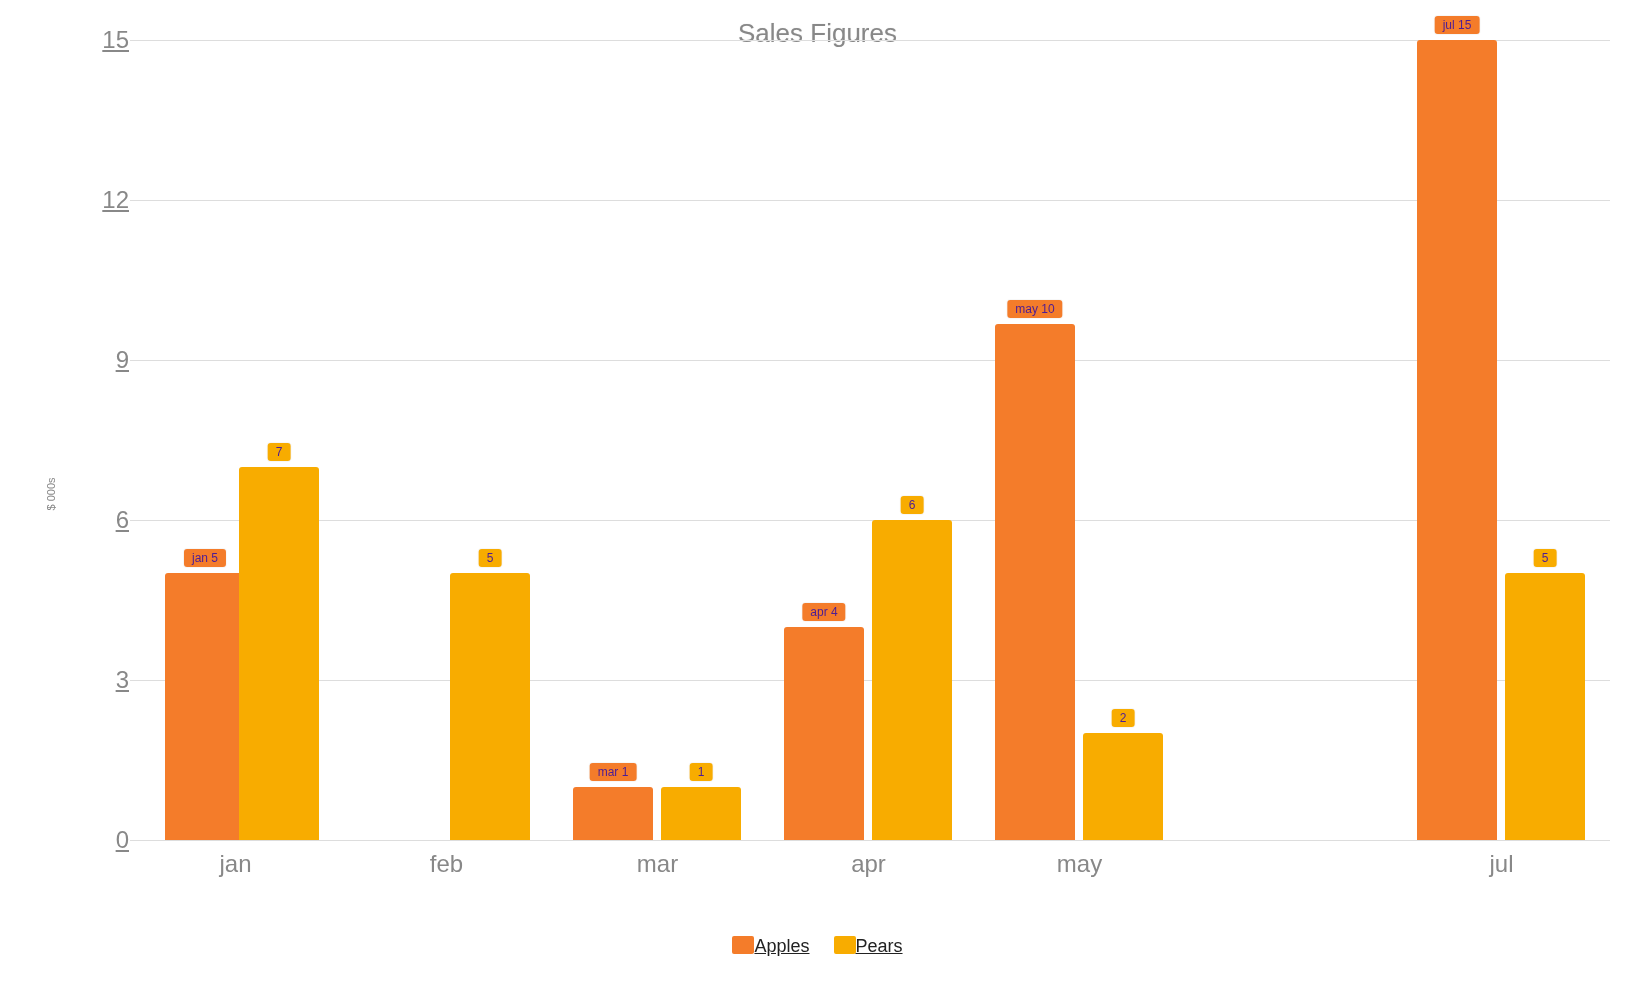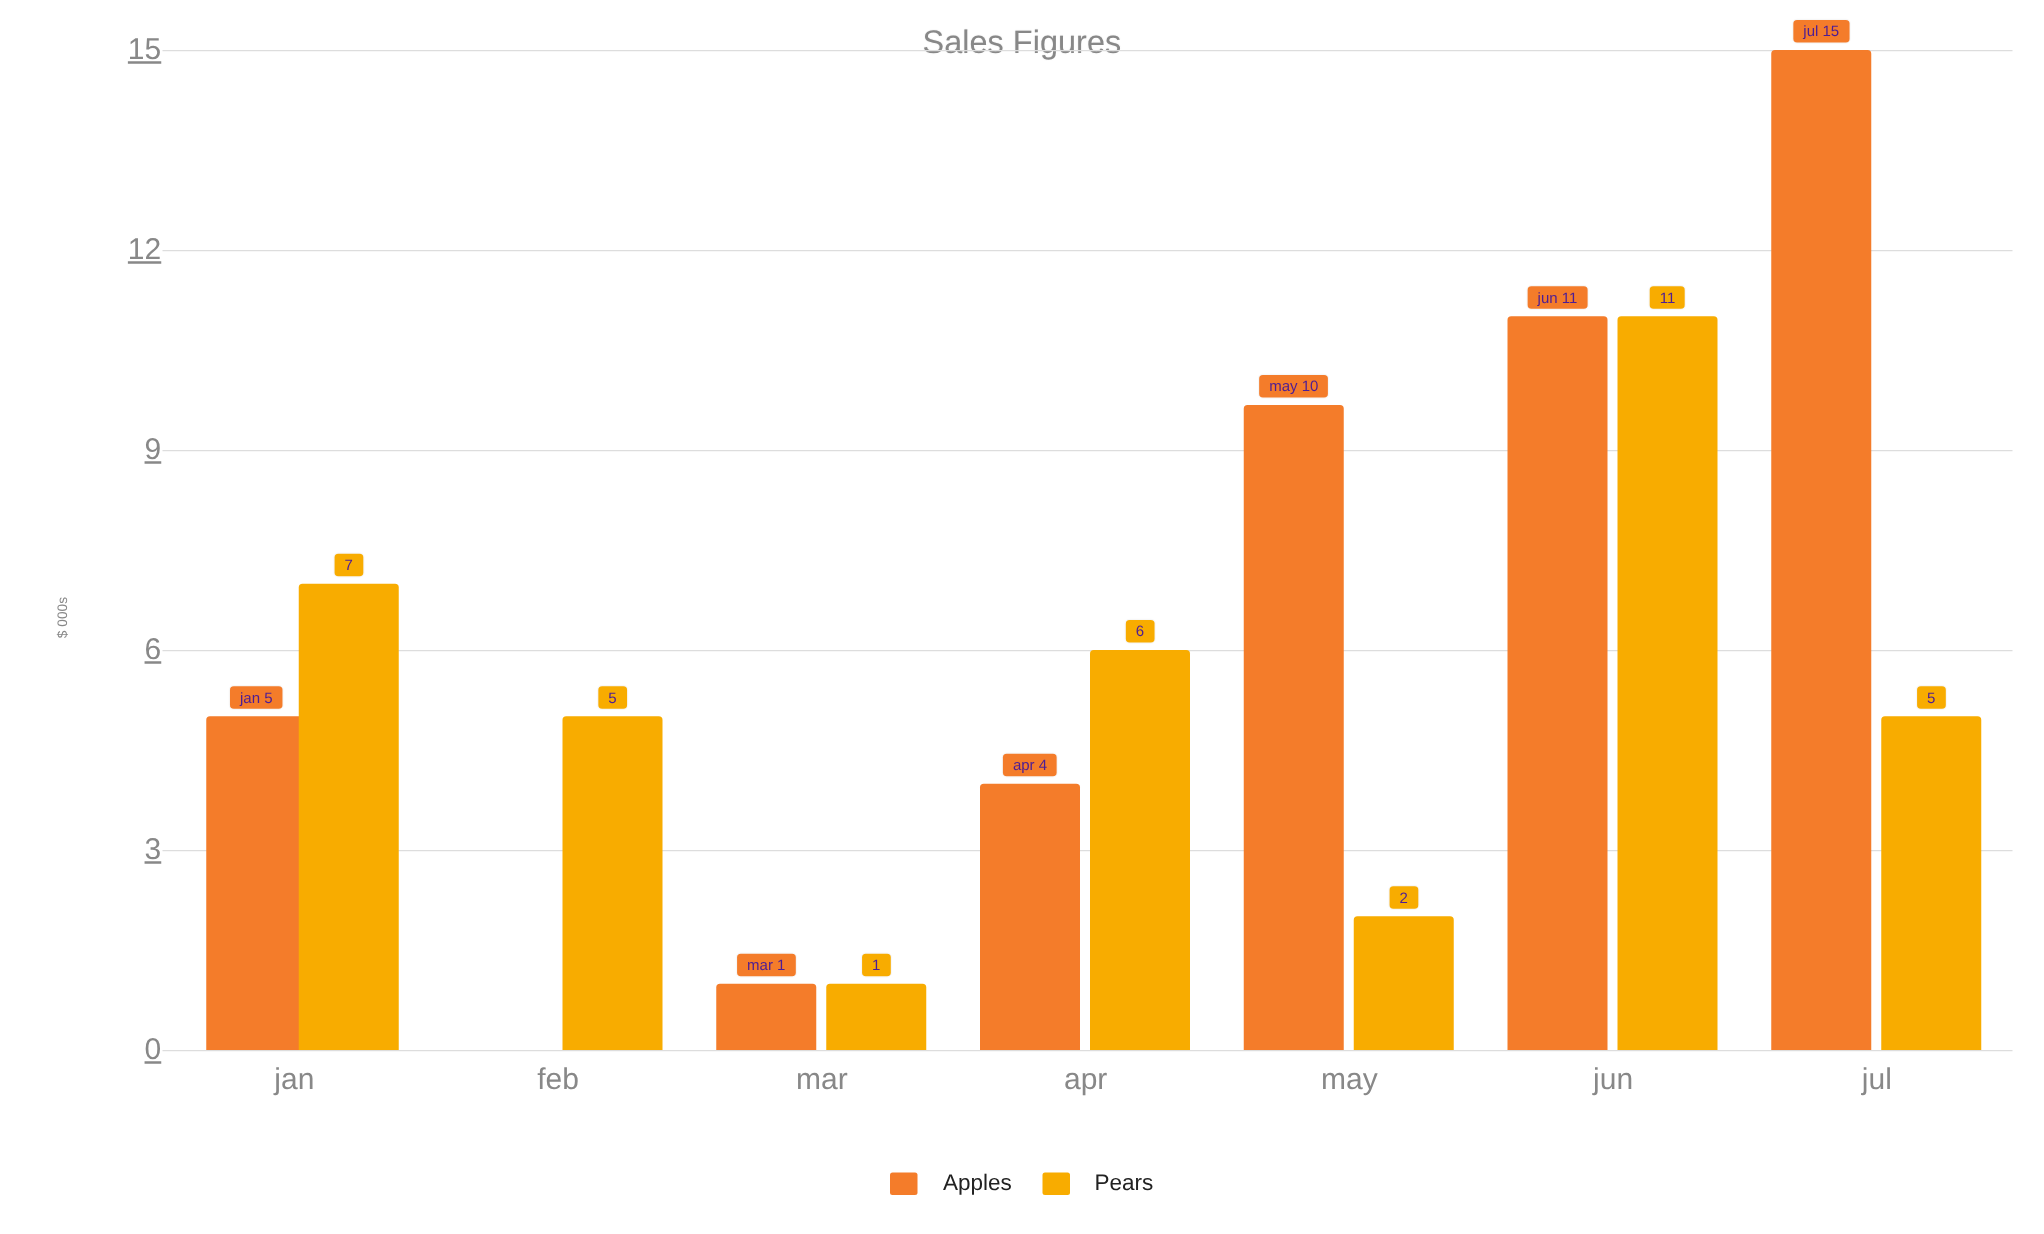--- a/index.html
+++ b/index.html
@@ -108,22 +108,22 @@
     left: 0;
     right: 0;
     display: flex;
     justify-content: center;
     gap: 24px;
     font-size: 18px;
     color: #222;
   }
   .legend-item {
     display: flex;
-    align-items: center;
-    gap: 20px;
+    gap: 0;
+    text-decoration: underline;
   }
   .legend-swatch {
     width: 22px;
     height: 18px;
     border-radius: 2px;
   }
   .sw-apples { background: #f47c2a; }
   .sw-pears  { background: #f8ac00; }
 </style>
 </head>
@@ -192,29 +192,20 @@
       <div class="cat-group" style="left:844px;width:211px">
         <div class="bar bar-apples" style="left:21px;width:80px;height:516px">
           <div class="bar-label lbl-apples">may 10</div>
         </div>
         <div class="bar bar-pears" style="left:109px;width:80px;height:106.67px">
           <div class="bar-label lbl-pears">2</div>
         </div>
         <div class="xtick">may</div>
       </div>
 
-      <div class="cat-group" style="left:1055px;width:211px">
-        <div class="bar bar-apples" style="left:21px;width:80px;height:586.67px">
-          <div class="bar-label lbl-apples">jun 11</div>
-        </div>
-        <div class="bar bar-pears" style="left:109px;width:80px;height:586.67px">
-          <div class="bar-label lbl-pears">11</div>
-        </div>
-        <div class="xtick">jun</div>
-      </div>
 
       <div class="cat-group" style="left:1266px;width:211px">
         <div class="bar bar-apples" style="left:21px;width:80px;height:800px">
           <div class="bar-label lbl-apples">jul 15</div>
         </div>
         <div class="bar bar-pears" style="left:109px;width:80px;height:266.67px">
           <div class="bar-label lbl-pears">5</div>
         </div>
         <div class="xtick">jul</div>
       </div>

